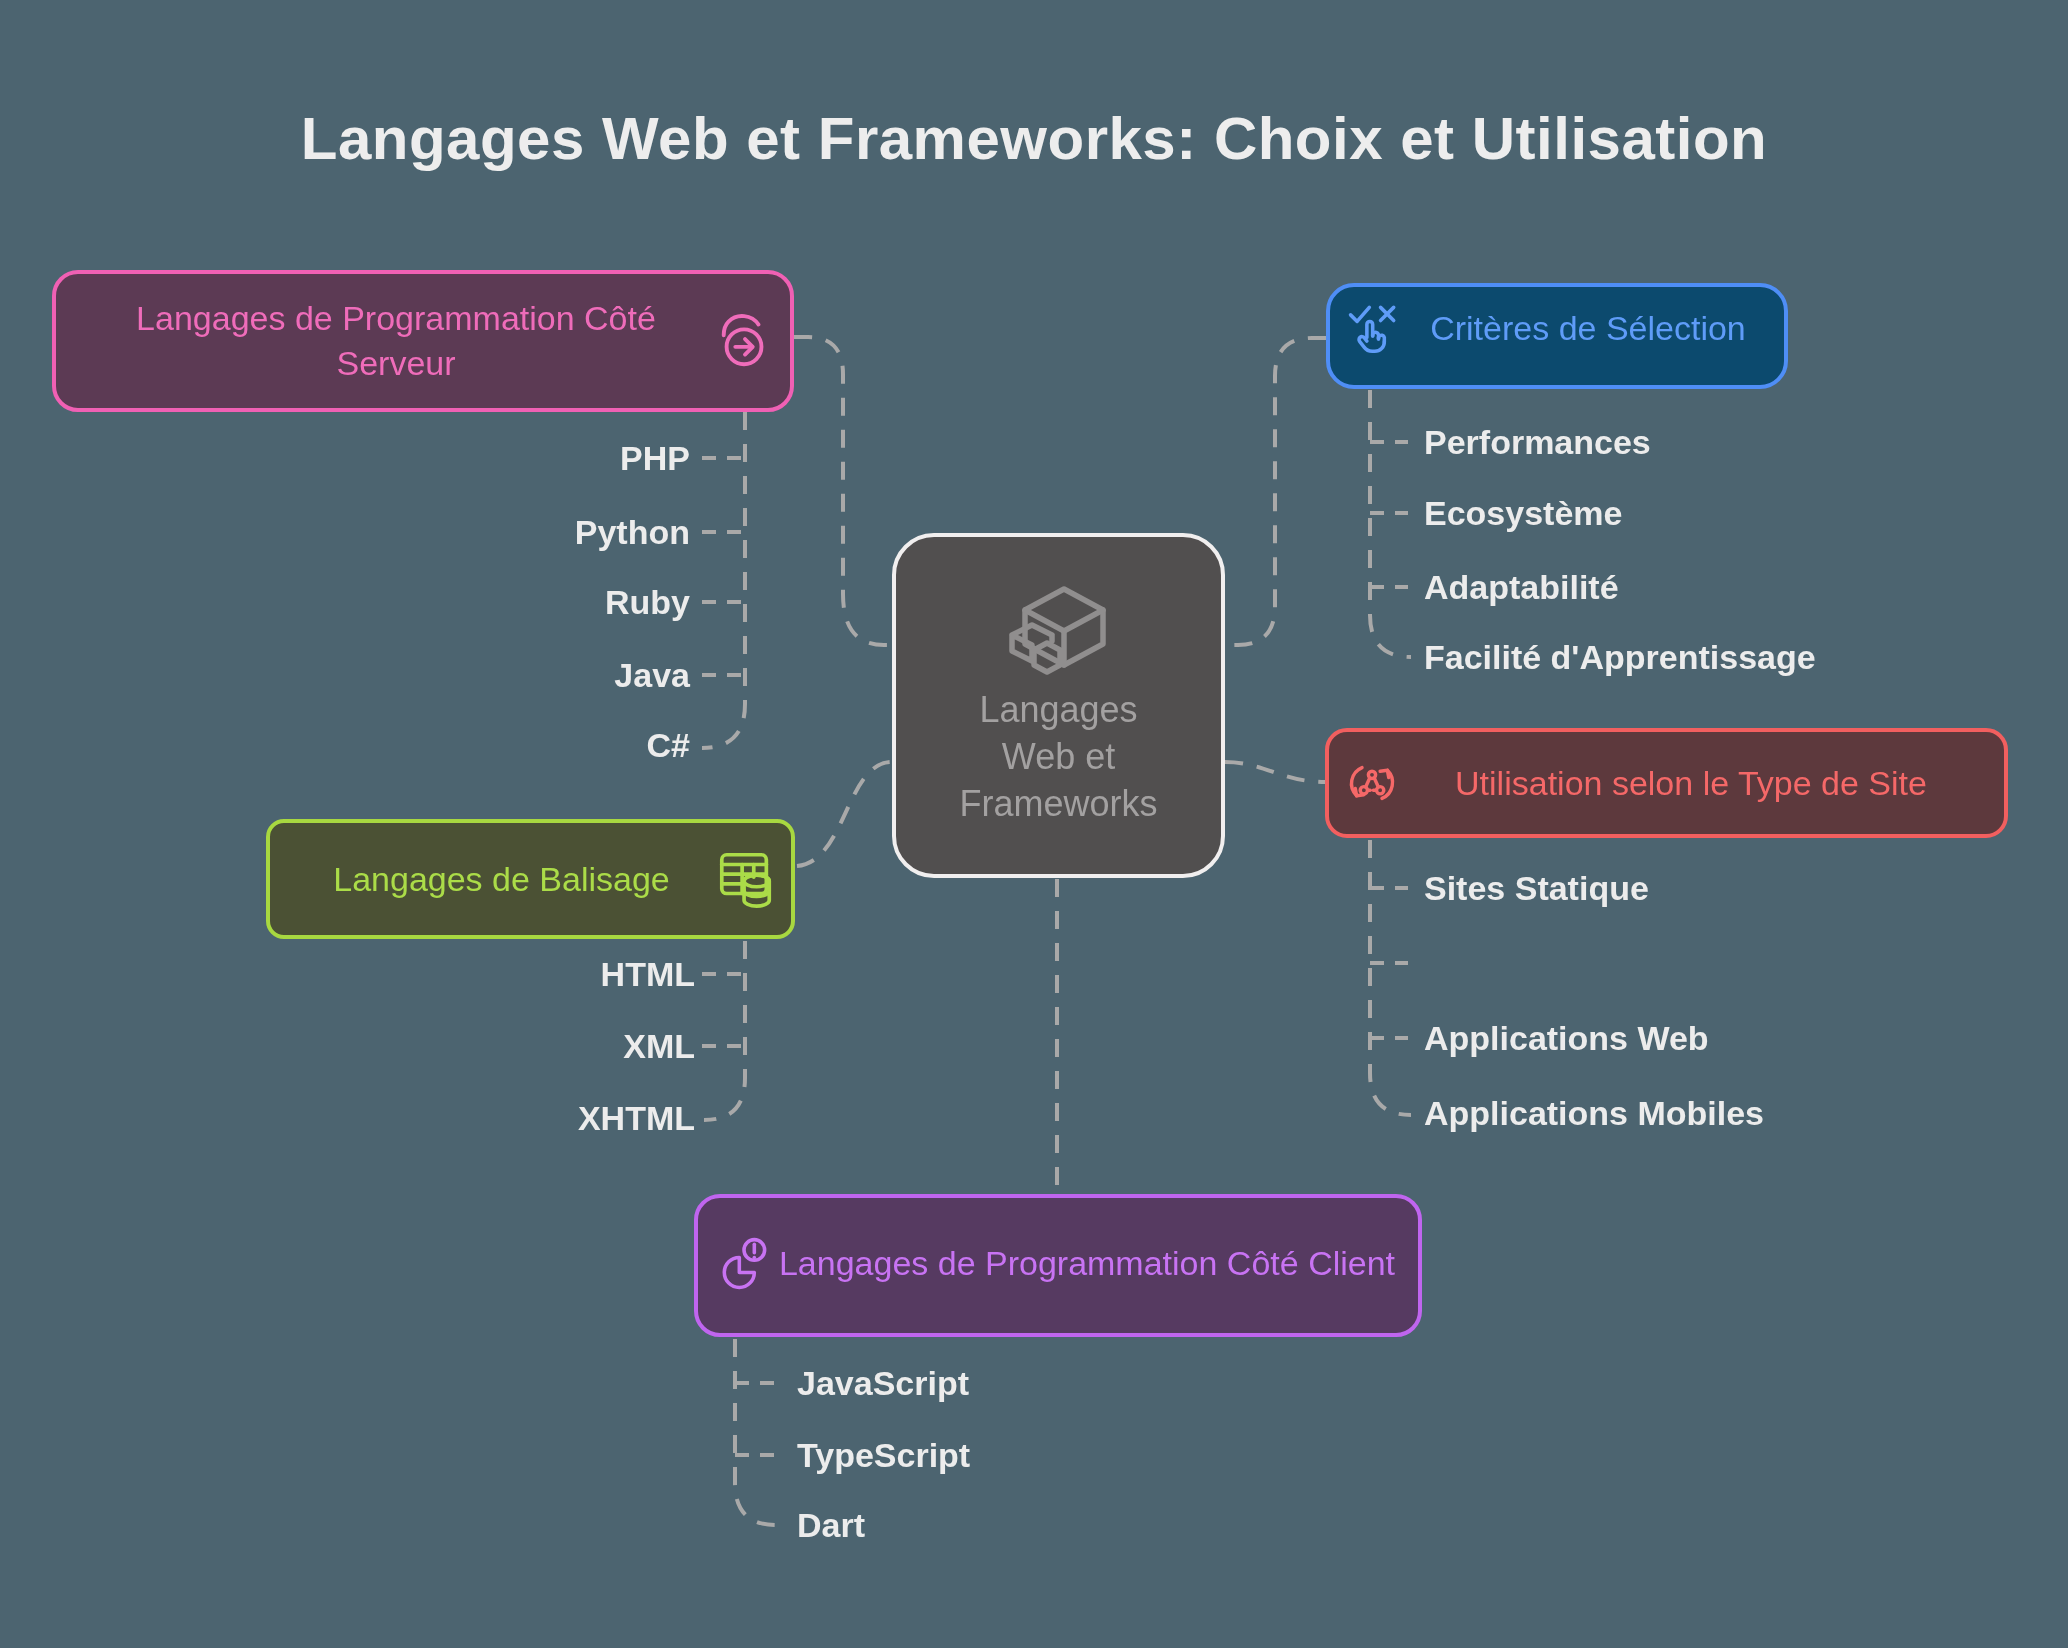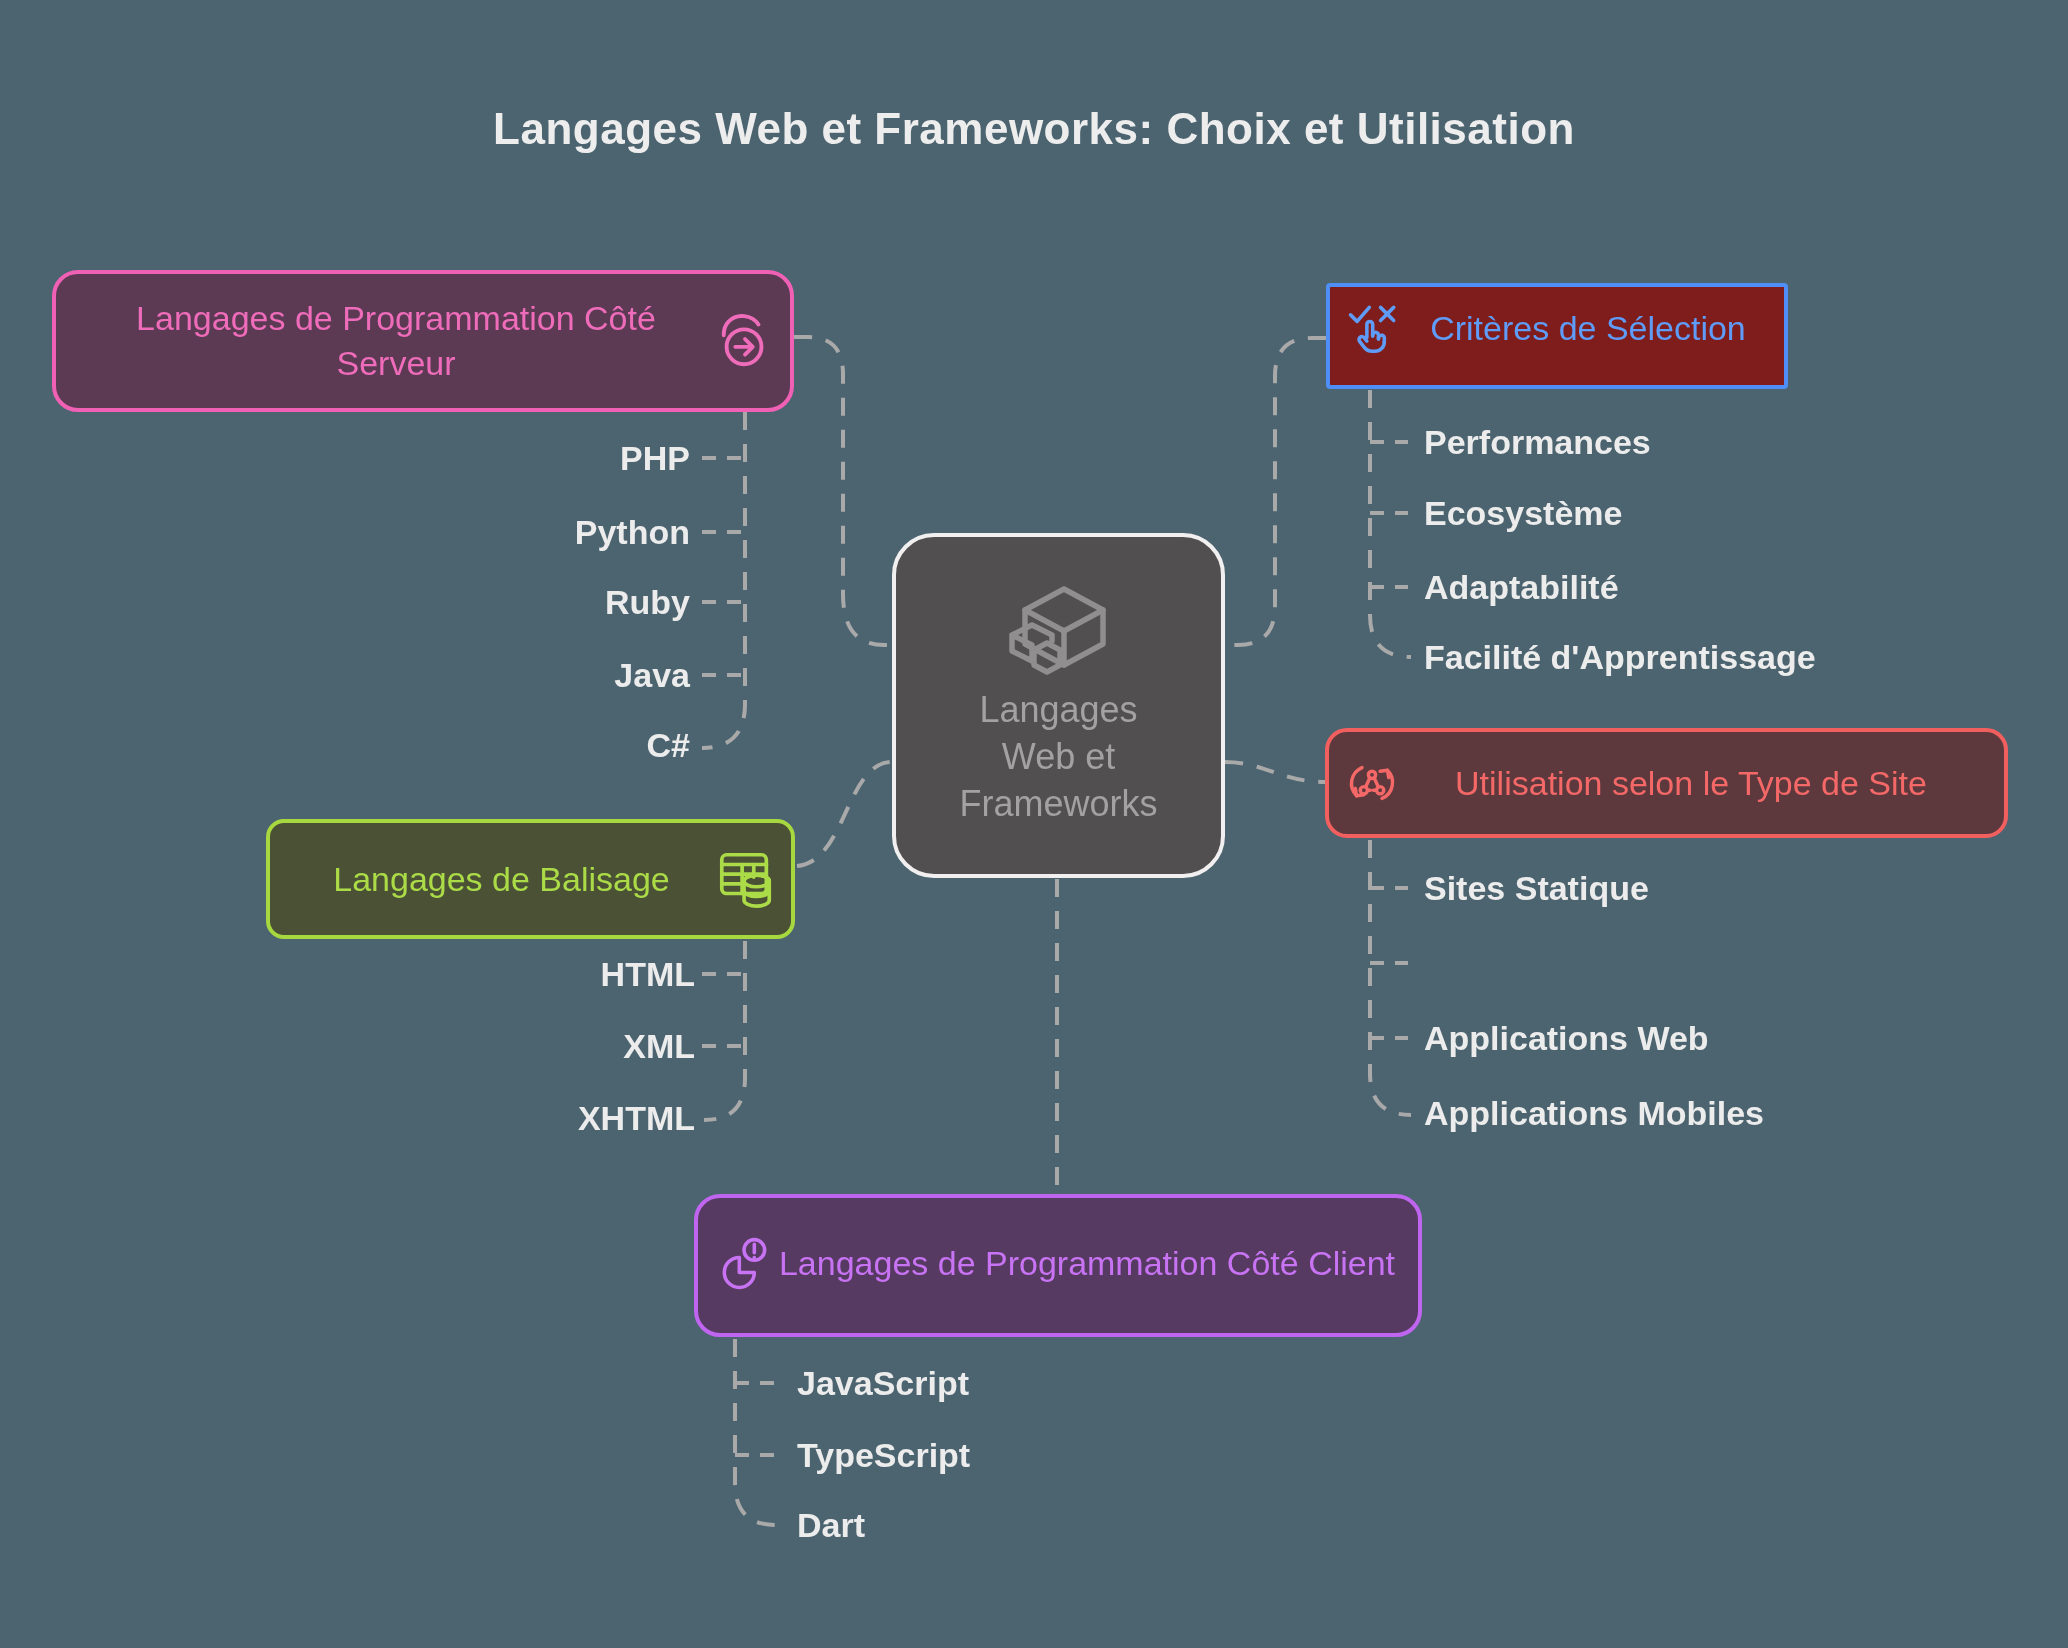--- a/index.html
+++ b/index.html
@@ -2,32 +2,32 @@
 <html><head>
 <meta charset="utf-8">
 <style>
   html,body{margin:0;padding:0;background:#4c6470;}
   .canvas{position:relative;width:2068px;height:1648px;background:#4c6470;
           font-family:"Liberation Sans",sans-serif;overflow:hidden;}
   .connectors{position:absolute;left:0;top:0;}
   .connectors path{fill:none;stroke:#a9a9a9;stroke-width:4;stroke-dasharray:18 14;}
   .connectors path.stub{stroke-dasharray:14 11;}
   .main-title{position:absolute;top:104px;left:0;width:100%;text-align:center;
-              font-size:44px;font-weight:700;color:#ededed;letter-spacing:.5px;}
+              font-size:60px;font-weight:700;color:#ededed;letter-spacing:.5px;}
   .node{position:absolute;display:flex;align-items:center;box-sizing:border-box;
         border:4px solid;gap:4px;}
   .node .t{flex:1;text-align:center;font-size:34px;font-weight:500;line-height:1.32;}
   .node .icon{flex:0 0 auto;display:block;}
   .node.one .t{white-space:nowrap;}
   .server{left:52px;top:270px;width:742px;height:142px;border-radius:26px;
           border-color:#f060b4;background:#5c3a54;color:#ef6cba;padding:0 14px 0 26px;}
   .markup{left:266px;top:819px;width:529px;height:120px;border-radius:18px;
           border-color:#a8d840;background:#4b5134;color:#abdc48;padding:0 14px 0 22px;}
-  .criteria{left:1326px;top:283px;width:462px;height:106px;border-radius:4px;
-          border-color:#4f8ef6;background:#7f1d1d;color:#5f9cf8;padding:0 16px 16px 14px;}
+  .criteria{left:1326px;top:283px;width:462px;height:106px;border-radius:28px;
+          border-color:#4f8ef6;background:#0c4a6e;color:#5f9cf8;padding:0 16px 16px 14px;}
   .usage{left:1325px;top:728px;width:683px;height:110px;border-radius:22px;
           border-color:#f25f5f;background:#5d393d;color:#f56868;padding:0 27px 0 14px;}
   .client{left:694px;top:1194px;width:728px;height:143px;border-radius:26px;
           border-color:#c065ef;background:#563a61;color:#c873f3;padding:0 22px 4px 16px;}
   .central{left:892px;top:533px;width:333px;height:345px;border-radius:42px;
           border-color:#f1efef;background:#514f4f;color:#a3a1a1;
           flex-direction:column;justify-content:center;}
   .central .t{flex:0 0 auto;font-size:36px;white-space:pre-line;line-height:1.3;}
   .leaf{position:absolute;font-size:34px;font-weight:700;color:#ececec;
         line-height:48px;white-space:nowrap;}

